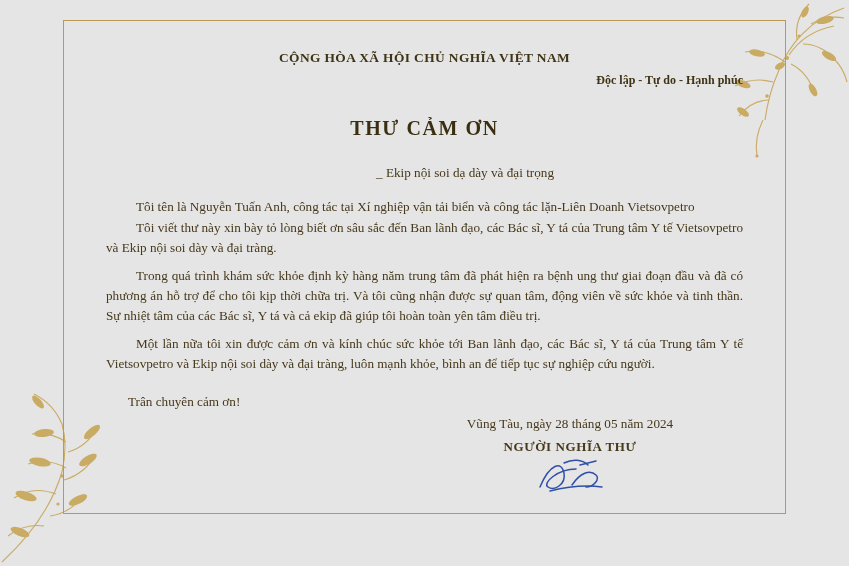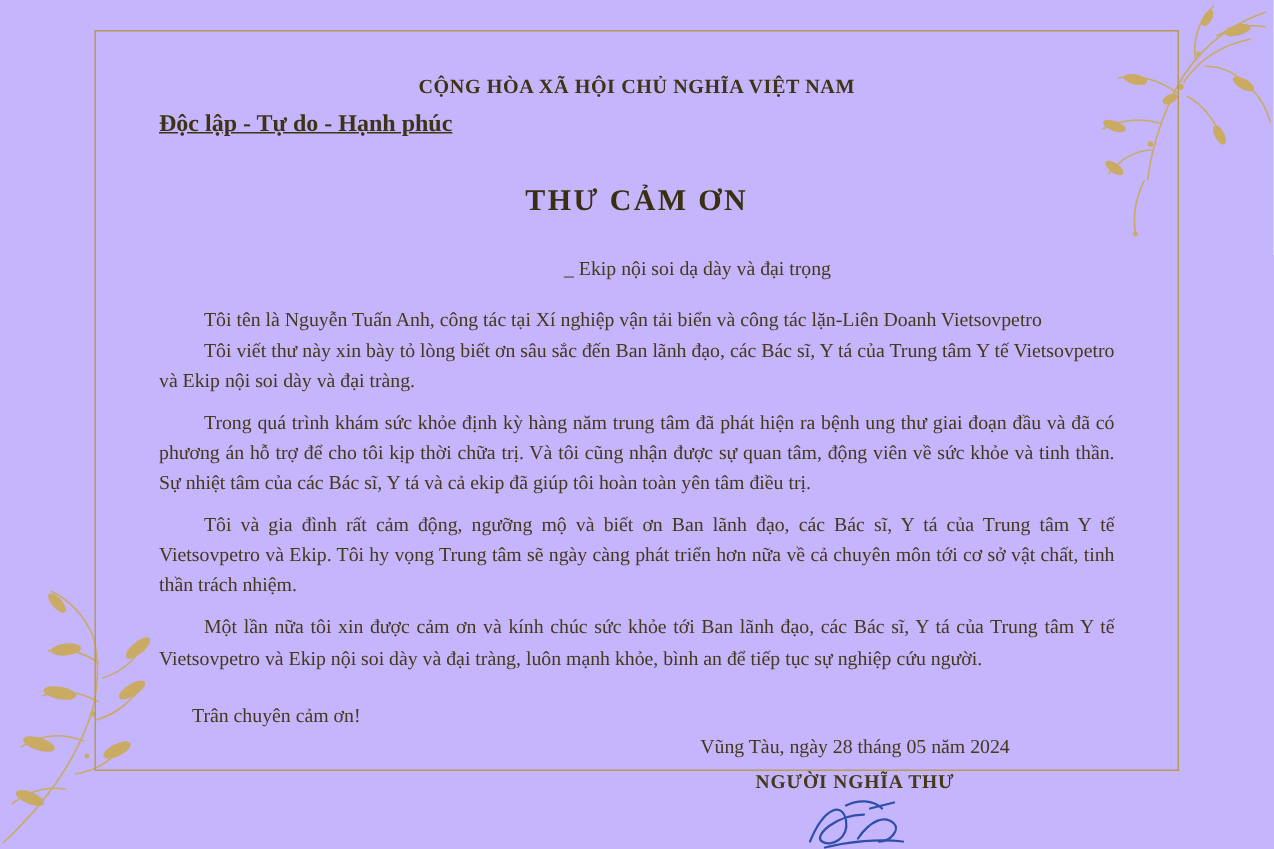--- a/index.html
+++ b/index.html
@@ -11,21 +11,21 @@
     height: 566px;
     background: #ffffff;
     font-family: "Liberation Serif", serif;
     color: #4a3a1a;
     overflow: hidden;
     position: relative;
   }
   .page {
     position: absolute;
     inset: 0;
-    background: #c4b5fd;
+    background: #e5e5e5;
   }
   
   .deco {
     position: absolute;
     pointer-events: none;
   }
   .deco-tr {
     top: 0;
     right: 0;
     width: 210px;
@@ -59,26 +59,25 @@
     color: #46381a;
   }
   .national-name {
     text-align: center;
     font-weight: bold;
     letter-spacing: 0.4px;
     font-size: 13.4px;
     color: #3f3315;
   }
   .motto {
-    text-align: left;
-    font-weight: bold;
-    font-size: 16px;
+    text-align: right;
+    font-weight: bold;
+    font-size: 12px;
     margin-top: 3px;
     color: #3f3315;
-    text-decoration: underline;
   }
   .title {
     text-align: center;
     font-weight: bold;
     font-size: 20px;
     letter-spacing: 1.6px;
     margin-top: 24px;
     color: #3b2f12;
   }
   .addressee {
@@ -216,21 +215,20 @@
     <div class="title">THƯ CẢM ƠN</div>
 
     <div class="addressee">
       <div class="line2">_ Ekip nội soi dạ dày và đại trọng</div>
     </div>
 
     <div class="body-text">
       <p class="first">Tôi tên là Nguyễn Tuấn Anh, công tác tại Xí nghiệp vận tải biển và công tác lặn-Liên Doanh Vietsovpetro</p>
       <p>Tôi viết thư này xin bày tỏ lòng biết ơn sâu sắc đến Ban lãnh đạo, các Bác sĩ, Y tá của Trung tâm Y tế Vietsovpetro và Ekip nội soi dày và đại tràng.</p>
       <p class="para-gap">Trong quá trình khám sức khỏe định kỳ hàng năm trung tâm đã phát hiện ra bệnh ung thư giai đoạn đầu và đã có phương án hỗ trợ để cho tôi kịp thời chữa trị. Và tôi cũng nhận được sự quan tâm, động viên về sức khỏe và tinh thần. Sự nhiệt tâm của các Bác sĩ, Y tá và cả ekip đã giúp tôi hoàn toàn yên tâm điều trị.</p>
-      <p class="para-gap">Tôi và gia đình rất cảm động, ngưỡng mộ và biết ơn Ban lãnh đạo, các Bác sĩ, Y tá của Trung tâm Y tế Vietsovpetro và Ekip. Tôi hy vọng Trung tâm sẽ ngày càng phát triển hơn nữa về cả chuyên môn tới cơ sở vật chất, tinh thần trách nhiệm.</p>
       <p class="para-gap">Một lần nữa tôi xin được cảm ơn và kính chúc sức khỏe tới Ban lãnh đạo, các Bác sĩ, Y tá của Trung tâm Y tế Vietsovpetro và Ekip nội soi dày và đại tràng, luôn mạnh khỏe, bình an để tiếp tục sự nghiệp cứu người.</p>
     </div>
 
     <div class="closing">Trân chuyên cảm ơn!</div>
 
     <div class="signature-block">
       <div class="sig-place">Vũng Tàu, ngày 28 tháng 05 năm 2024</div>
       <div class="sig-role">NGƯỜI NGHĨA THƯ</div>
       <div class="sig-mark">
         <svg width="120" height="44" viewBox="0 0 120 44" xmlns="http://www.w3.org/2000/svg">

